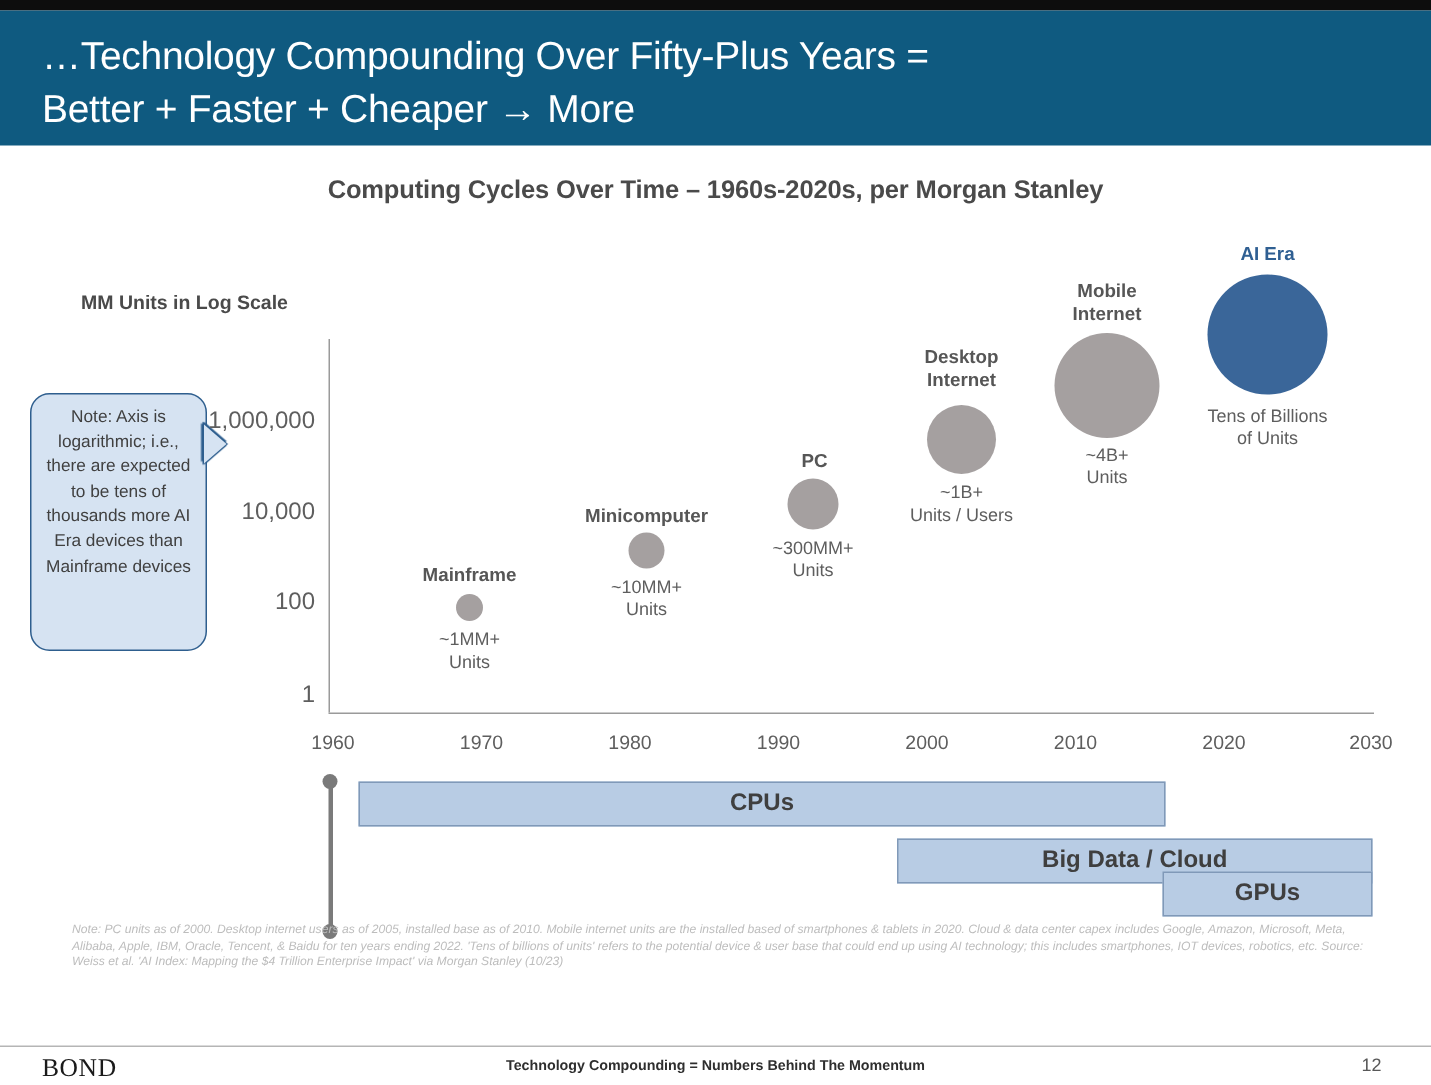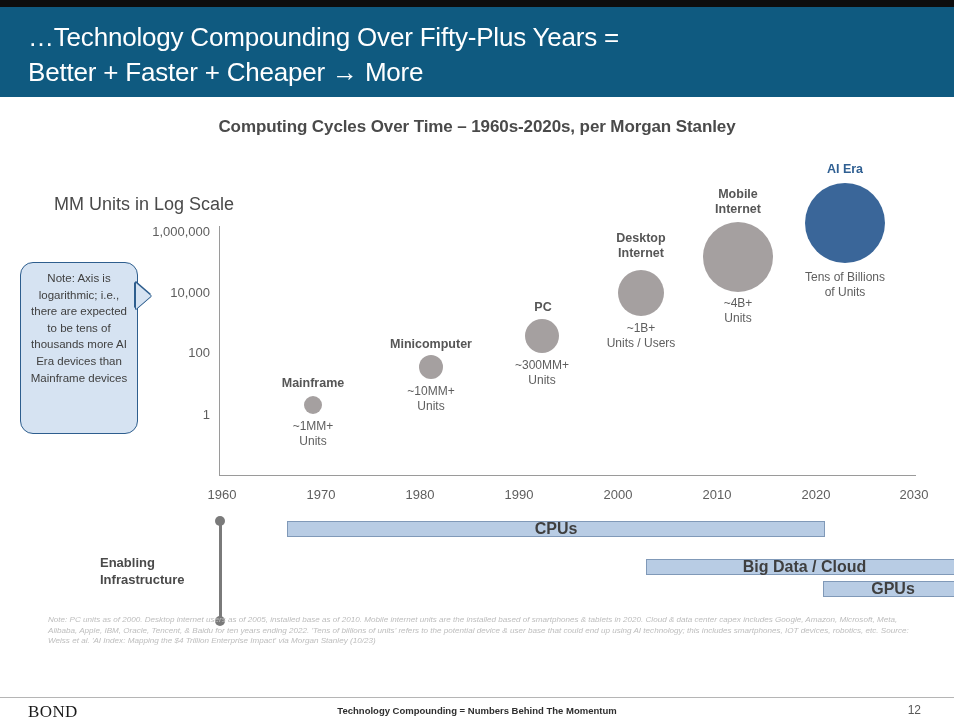--- a/index.html
+++ b/index.html
@@ -41,21 +41,21 @@
     position: absolute; left: 0; top: 117px; width: 954px;
     text-align: center;
     font-size: 17px;
     font-weight: bold;
     color: #4a4a4a;
     letter-spacing: -0.1px;
   }
   
   .axis-caption {
     position: absolute; left: 54px; top: 194px;
-    font-size: 18px; font-weight: normal; color: #4a4a4a;
+    font-size: 13px; font-weight: bold; color: #4a4a4a;
   }
   
   .callout {
     position: absolute; left: 20px; top: 262px;
     width: 118px; height: 172px;
     background: #d6e3f2;
     border: 1.4px solid #2e5e8e;
     border-radius: 13px;
     color: #404040;
     font-size: 11.5px;
@@ -76,21 +76,21 @@
     position: absolute; left: 219px; top: 226px;
     width: 1px; height: 249px; background: #9a9a9a;
   }
   .axis-x {
     position: absolute; left: 219px; top: 475px;
     width: 697px; height: 1px; background: #9a9a9a;
   }
   .ylab {
     position: absolute; right: 0; width: 90px;
     text-align: right;
-    font-size: 13px; color: #5e5e5e;
+    font-size: 16px; color: #5e5e5e; margin-top: 48px;
   }
   .xlab {
     position: absolute; top: 487px;
     font-size: 13px; color: #5e5e5e;
     text-align: center; width: 70px; margin-left: -35px;
   }
   
   .bub {
     position: absolute; border-radius: 50%;
   }
@@ -116,26 +116,26 @@
   }
   .ei-line {
     position: absolute; left: 219px; top: 521px;
     width: 2.5px; height: 100px; background: #7a7a7a;
   }
   .ei-dot {
     position: absolute; left: 215px;
     width: 10px; height: 10px; border-radius: 50%; background: #7a7a7a;
   }
   .infra-bar {
-    position: absolute; height: 16px;
+    position: absolute; height: 30px;
     background: #b8cce4;
     border: 1px solid #8099b8;
     color: #3f3f3f;
     font-size: 16px; font-weight: bold;
-    display: flex; align-items: center; justify-content: center; margin-left: 48px;
+    display: flex; align-items: center; justify-content: center;
   }
   
   .footnote {
     position: absolute; left: 48px; top: 615px; width: 876px;
     font-size: 8.1px; line-height: 10.6px;
     font-style: italic; color: #bdbdbd;
     text-align: left;
   }
   
   .botline {
@@ -220,22 +220,20 @@
 Internet</div>
   <div class="bub" style="left:703px; top:222px; width:70px; height:70px; background:#a5a0a0;"></div>
   <div class="bub-val" style="left:738px; top:296px;">~4B+
 Units</div>
 
   <div class="bub-name ai" style="left:845px; top:162px;">AI Era</div>
   <div class="bub" style="left:805px; top:183px; width:80px; height:80px; background:#3a6699;"></div>
   <div class="bub-val" style="left:845px; top:270px;">Tens of Billions
 of Units</div>
 
-  <div class="ei-label">Enabling
-Infrastructure</div>
   <div class="ei-line"></div>
   <div class="ei-dot" style="top:516px;"></div>
   <div class="ei-dot" style="top:616px;"></div>
 
   <div class="infra-bar" style="left:239px; top:521px; width:538px;">
     <span>CPUs</span>
   </div>
   <div class="infra-bar" style="left:598px; top:559px; width:317px;">
     <span>Big Data / Cloud</span>
   </div>

